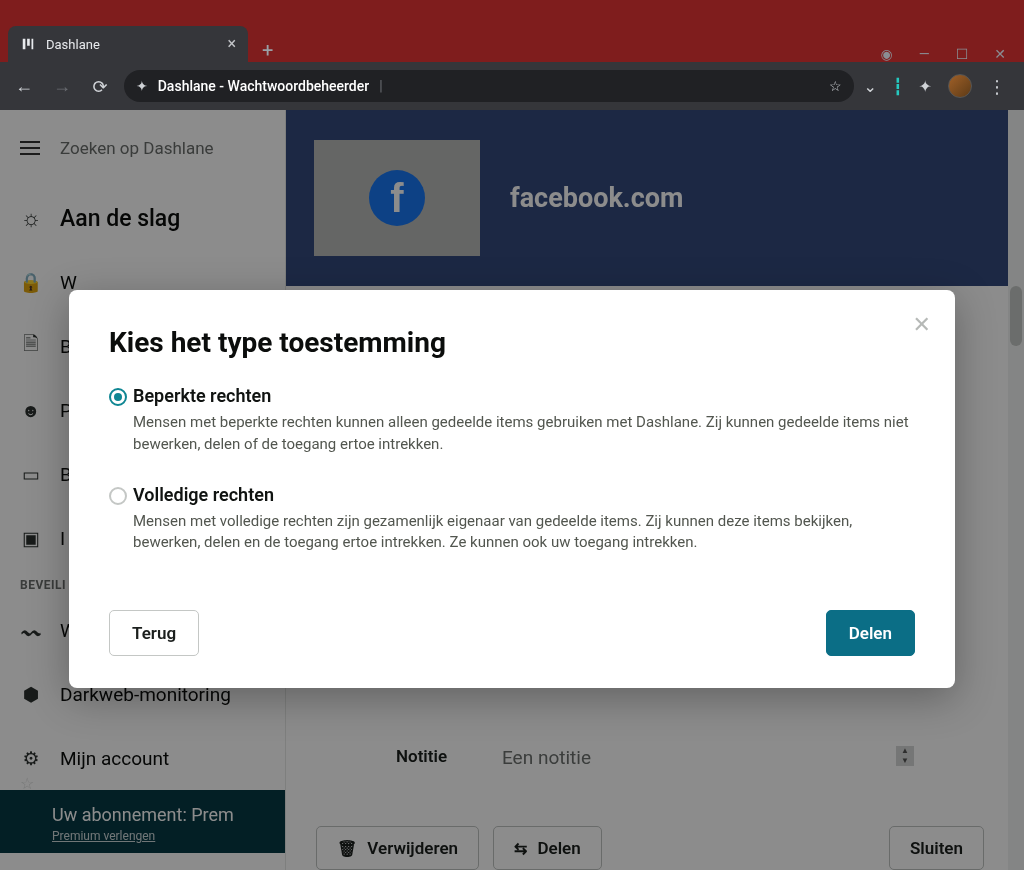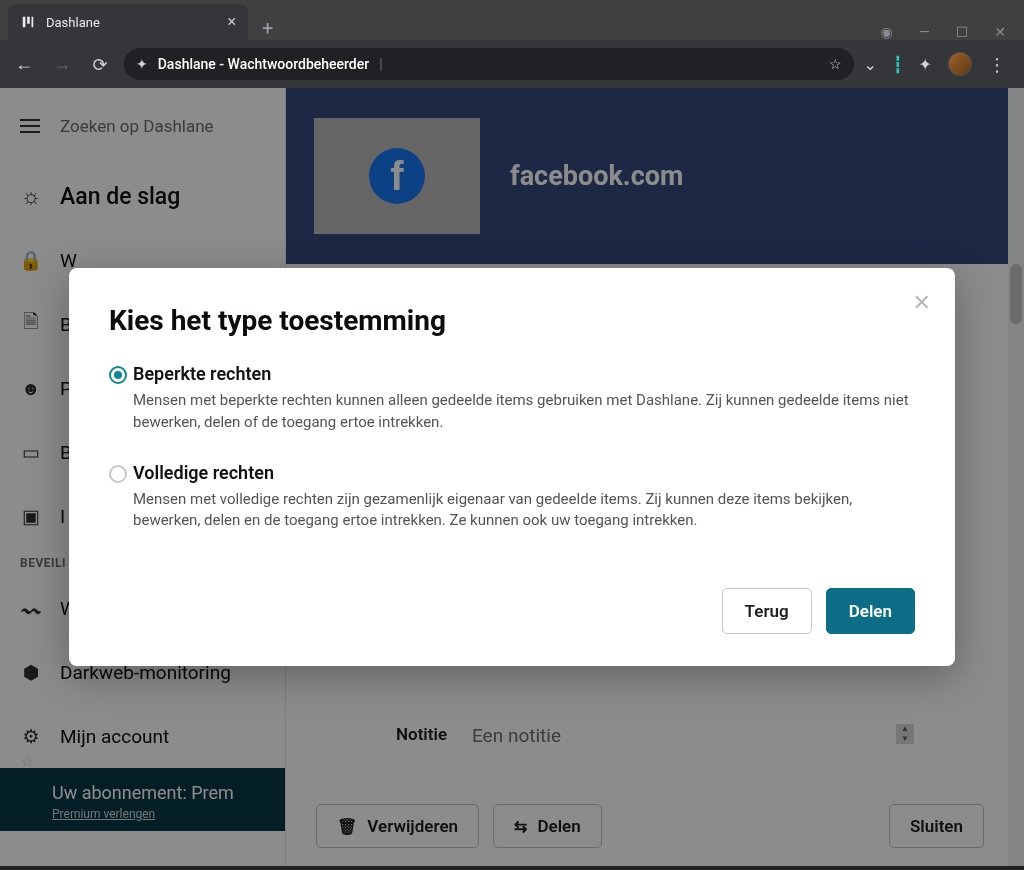--- a/index.html
+++ b/index.html
@@ -1,18 +1,18 @@
 <!DOCTYPE html>
 <html><head>
 <meta charset="utf-8">
 <style>
   * { margin:0; padding:0; box-sizing:border-box; font-family: -apple-system, BlinkMacSystemFont, "Segoe UI", Roboto, Arial, sans-serif; }
   html,body { width:1024px; height:870px; overflow:hidden; background:#202124; }
   
-  .titlebar { height:40px; background:#404040; display:flex; align-items:flex-end; }
+  .titlebar { height:62px; background:#7f1d1d; display:flex; align-items:flex-end; }
   .tab { display:flex; align-items:center; background:#35363a; color:#e8eaed; height:36px; margin-left:8px; padding:0 12px; border-radius:8px 8px 0 0; gap:10px; font-size:13px; min-width:240px; }
   .tab .fav { width:16px; height:16px; display:flex; align-items:center; justify-content:center; }
   .tab .fav svg { fill:#e8eaed; }
   .tab .close { margin-left:auto; opacity:.8; font-size:16px; line-height:1; }
   .newtab { color:#9aa0a6; font-size:20px; padding:0 14px; }
   .wincontrols { margin-left:auto; display:flex; gap:26px; padding:8px 18px 0 0; color:#8a8d93; }
   .wincontrols span { font-size:14px; }
   
   .toolbar { height:48px; background:#35363a; display:flex; align-items:center; padding:0 10px; gap:10px; }
   .navbtn { color:#cfd2d6; font-size:18px; width:28px; text-align:center; }
@@ -40,21 +40,21 @@
   .sb-sub .line1 { font-size:18px; margin-bottom:4px; }
   .sb-sub .line2 { font-size:12px; opacity:.8; text-decoration:underline; }
   .sb-star { position:absolute; left:20px; margin-top:-30px; color:#d9dbda; }
   
   .main { flex:1; position:relative; background:#fff; }
   .hero { height:176px; background:#344a7d; display:flex; align-items:center; padding-left:28px; gap:30px; }
   .hero-thumb { width:166px; height:116px; background:#b8bab9; display:flex; align-items:center; justify-content:center; }
   .fb-circle { width:56px; height:56px; border-radius:50%; background:#1877f2; display:flex; align-items:center; justify-content:center; color:#fff; font-size:40px; font-weight:700; font-family:Arial; }
   .hero-title { color:#fff; font-size:27px; font-weight:700; }
   .detail { padding:40px 70px 0 110px; }
-  .field-row { display:flex; align-items:flex-start; margin-bottom:14px; }
+  .field-row { display:flex; gap:30px; align-items:flex-start; margin-bottom:14px; }
   .field-label { width:76px; font-size:17px; color:#1b1f1d; font-weight:600; }
   .field-val { color:#6c706e; font-size:19px; }
   .stepper { display:flex; flex-direction:column; gap:0; margin-left:auto; margin-right:40px; }
   .stepper span { width:18px; height:10px; background:#d6d8d7; font-size:8px; text-align:center; line-height:10px; color:#555; }
   .btnbar { position:absolute; bottom:18px; left:0; right:10px; padding:0 30px; display:flex; gap:14px; align-items:center; }
   .btn { border:1px solid #bfc3c1; background:#fff; padding:11px 20px; border-radius:5px; font-size:17px; display:flex; align-items:center; gap:10px; color:#1b1f1d; font-weight:600; }
   .btn .bi { font-size:16px; }
   .btnbar .spacer { flex:1; }
   .scroll { position:absolute; right:0; top:0; bottom:0; width:16px; background:#f1f3f2; }
   .scroll .thumb { position:absolute; top:176px; left:2px; right:2px; height:60px; background:#c4c7c5; border-radius:6px; }
@@ -62,21 +62,21 @@
   .overlay { position:absolute; inset:0; background:rgba(0,0,0,.45); display:flex; align-items:flex-start; justify-content:center; }
   .modal { margin-top:180px; width:886px; background:#fff; border-radius:8px; padding:36px 40px 32px 40px; position:relative; box-shadow:0 10px 40px rgba(0,0,0,.3); }
   .modal-close { position:absolute; right:24px; top:22px; color:#b6b9b7; font-size:22px; }
   .modal h1 { font-size:28px; font-weight:700; color:#0b0d0c; margin-bottom:26px; }
   .opt { display:flex; gap:6px; margin-bottom:28px; }
   .radio { width:18px; height:18px; border:2px solid #c4c7c5; border-radius:50%; margin-top:3px; flex-shrink:0; position:relative; }
   .radio.sel { border-color:#0f8693; }
   .radio.sel::after { content:""; position:absolute; inset:3px; background:#0f8693; border-radius:50%; }
   .opt-body .t { font-size:18px; font-weight:600; color:#101311; margin-bottom:6px; }
   .opt-body .d { font-size:15px; color:#52564f; line-height:1.45; }
-  .modal-actions { display:flex; justify-content:flex-end; gap:14px; margin-top:56px; }
+  .modal-actions { display:flex; justify-content:space-between; gap:14px; margin-top:56px; }
   .mbtn { padding:12px 22px; border-radius:5px; font-size:17px; font-weight:600; }
   .mbtn.sec { background:#fff; border:1px solid #c4c7c5; color:#1b1f1d; }
   .mbtn.pri { background:#0b6e86; border:1px solid #0b6e86; color:#fff; }
 </style>
 </head>
 <body>
 
 <div class="titlebar">
   <div class="tab">
     <span class="fav">

